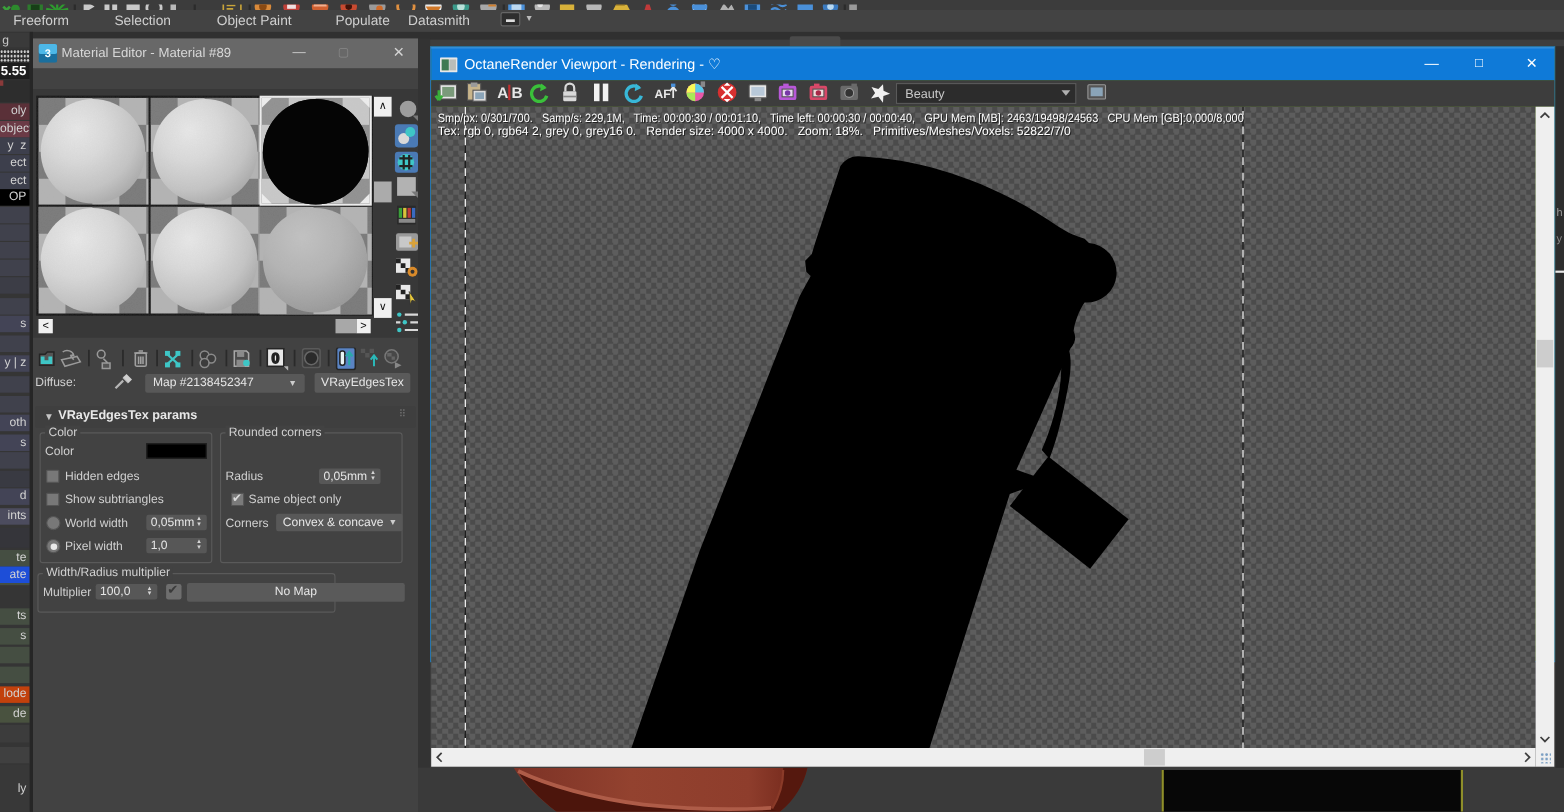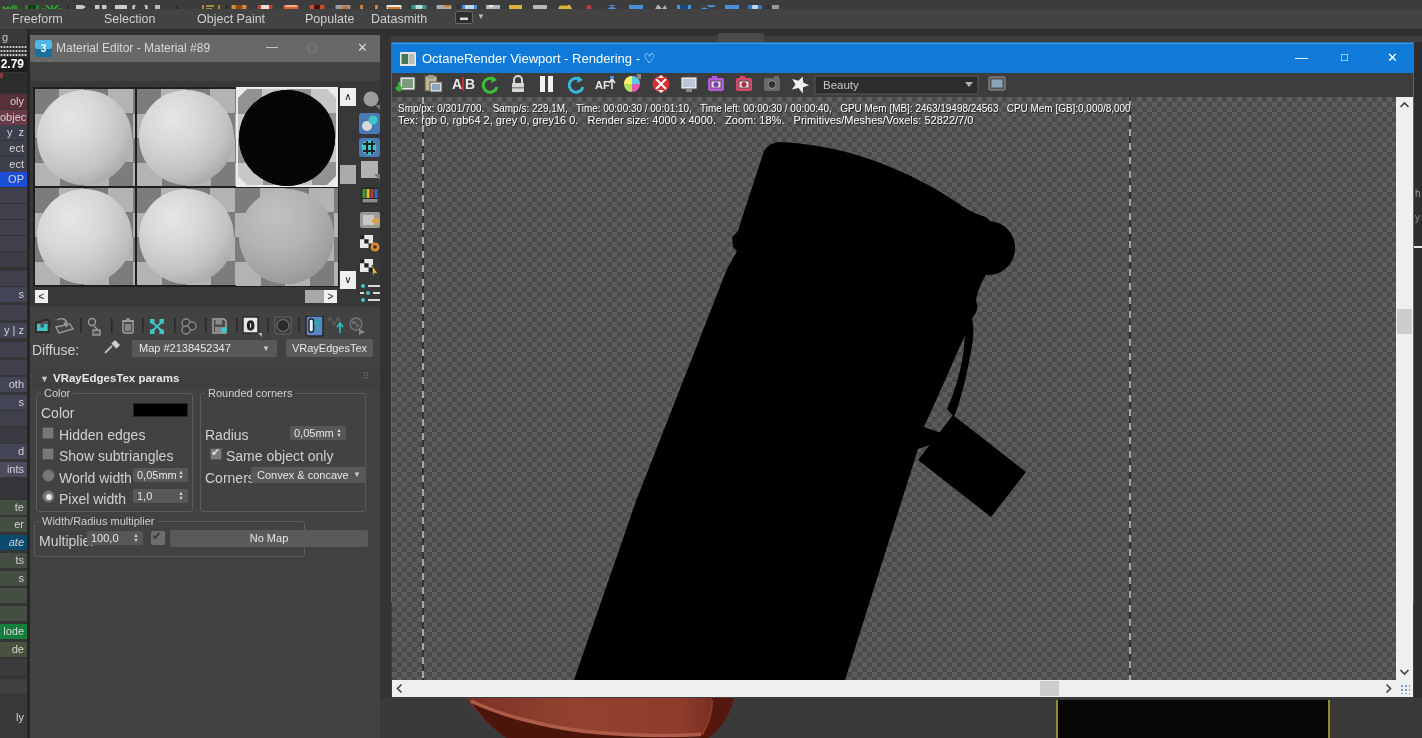--- a/index.html
+++ b/index.html
@@ -1,18 +1,18 @@
 <!DOCTYPE html>
 <html><head><meta charset="utf-8">
 <style>
 html,body{margin:0;padding:0;width:1422px;height:738px;overflow:hidden;background:#3e3e3e;
  font-family:"Liberation Sans",sans-serif;}
 *{box-sizing:border-box;}
 .abs{position:absolute;}
-.txt{color:#d0d0d0;font-size:14px;}
+.txt{color:#d0d0d0;font-size:11px;}
 
 #topbar{left:0;top:0;width:1422px;height:29px;background:#434343;}
 #iconrow{left:0;top:0;width:1422px;height:9px;background:#3c3c3c;overflow:hidden;}
 #tabs{left:0;top:9px;width:1156px;height:20px;color:#cfcfcf;font-size:12.5px;}
 .tab{position:absolute;top:3px;}
 #topstrip{left:0px;top:29px;width:1422px;height:7px;background:#303030;}
 
 #leftstrip{left:0;top:29px;width:30px;height:709px;background:#353535;}
 .lrow{position:absolute;left:0;width:27px;height:15px;color:#d2d2d2;font-size:11px;
  text-align:right;padding-right:3px;line-height:15px;overflow:hidden;}
@@ -131,55 +131,55 @@
  <span class="tab" style="left:305px;">Populate</span>
  <span class="tab" style="left:371px;">Datasmith</span>
  <span class="tab" style="left:455px;top:2px;width:18px;height:13px;background:#2e2e2e;border:1px solid #666;border-radius:2px;color:#ddd;font-size:8px;text-align:center;line-height:12px;">▬</span>
  <span class="tab" style="left:477px;color:#bbb;font-size:8px;">▼</span>
 </div>
 <div class="abs" id="topstrip"></div>
 <div class="abs" style="left:718px;top:33px;width:46px;height:9px;background:#4a4a4a;border-radius:2px 2px 0 0;"></div>
 <div class="abs" id="leftstrip">
  <div class="lrow" style="top:1px;height:13px;background:#3a3a3a;text-align:left;padding-left:2px;color:#c8c8c8;">g</div>
  <div class="lrow" style="top:16px;height:11px;background:#2e2e2e;background-image:radial-gradient(circle,#cfcfcf 1px,transparent 1.2px);background-size:3px 4px;background-position:0 4px;"></div>
- <div class="lrow" style="top:28px;height:15px;background:#1e1e1e;color:#fff;font-weight:bold;font-size:12px;">2.79</div>
+ <div class="lrow" style="top:28px;height:15px;background:#1e1e1e;color:#fff;font-weight:bold;font-size:12px;">5.55</div>
  <div class="lrow" style="top:44px;height:20px;background:#2d2d2d;"></div>
  <div style="position:absolute;left:0;top:44px;width:3px;height:5px;background:#8a3a3a;"></div>
  <div class="lrow" style="top:65px;background:#5a3038;">oly</div>
  <div class="lrow" style="top:81px;background:#6b3a46;">object</div>
  <div class="lrow" style="top:96px;background:#3d3f4c;">y&nbsp;&nbsp;z</div>
  <div class="lrow" style="top:112px;background:#3d3f4c;">ect</div>
  <div class="lrow" style="top:128px;background:#3d3f4c;">ect</div>
- <div class="lrow" style="top:143px;background:#1d4ed8;">OP</div>
+ <div class="lrow" style="top:143px;background:#000000;">OP</div>
  <div class="lrow" style="top:159px;background:#40414c;"></div>
  <div class="lrow" style="top:175px;background:#40414c;"></div>
  <div class="lrow" style="top:191px;background:#40414c;"></div>
  <div class="lrow" style="top:207px;background:#40414c;"></div>
  <div class="lrow" style="top:223px;background:#3c3d46;"></div>
  <div class="lrow" style="top:242px;background:#40414c;"></div>
  <div class="lrow" style="top:258px;background:#434456;">s</div>
  <div class="lrow" style="top:276px;background:#40414c;"></div>
  <div class="lrow" style="top:294px;background:#434456;">y | z</div>
  <div class="lrow" style="top:313px;background:#40414c;"></div>
  <div class="lrow" style="top:331px;background:#40414c;"></div>
  <div class="lrow" style="top:348px;background:#434456;">oth</div>
  <div class="lrow" style="top:366px;background:#434456;">s</div>
  <div class="lrow" style="top:382px;background:#40414c;"></div>
  <div class="lrow" style="top:399px;background:#393a42;"></div>
  <div class="lrow" style="top:415px;background:#434456;">d</div>
  <div class="lrow" style="top:433px;background:#4c4c5e;">ints</div>
  <div class="lrow" style="top:451px;height:18px;background:#35353a;"></div>
  <div class="lrow" style="top:471px;background:#454e42;">te</div>
  <div class="lrow" style="top:488px;background:#454e42;">er</div>
- <div class="lrow" style="top:506px;background:#0c4a6e;font-style:italic;">ate</div>
+ <div class="lrow" style="top:486px;background:#1d4ed8;">ate</div>
  <div class="lrow" style="top:524px;background:#454e42;">ts</div>
  <div class="lrow" style="top:542px;background:#454e42;">s</div>
  <div class="lrow" style="top:559px;background:#454e42;"></div>
  <div class="lrow" style="top:577px;background:#454e42;"></div>
- <div class="lrow" style="top:595px;background:#15803d;">lode</div>
+ <div class="lrow" style="top:595px;background:#c2410c;">lode</div>
  <div class="lrow" style="top:613px;background:#49523f;">de</div>
  <div class="lrow" style="top:630px;height:16px;background:#3c3c3c;"></div>
  <div class="lrow" style="top:650px;background:#404040;"></div>
  <div class="lrow" style="top:666px;height:43px;background:#383838;"></div>
  <div class="lrow" style="top:681px;background:#383838;">ly</div>
  <div style="position:absolute;left:27px;top:0;width:3px;height:709px;background:#262626;"></div>
 </div>
 <div class="abs" style="left:380px;top:35px;width:11px;height:663px;background:#333333;"></div>
 <div class="abs" id="me">
  <div class="abs" id="me-title">

